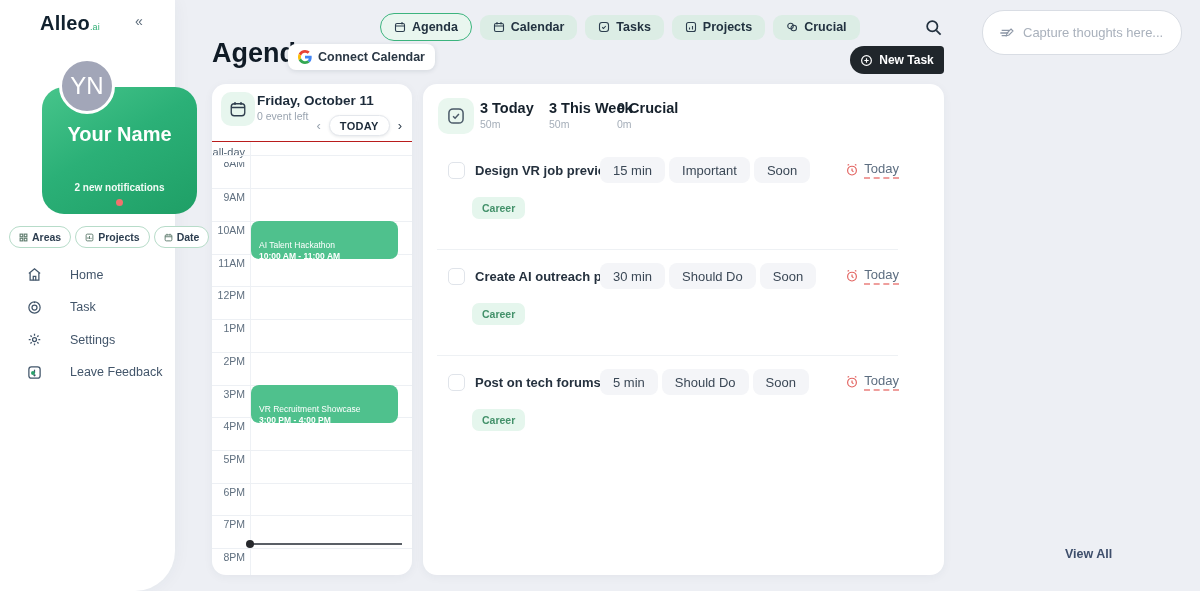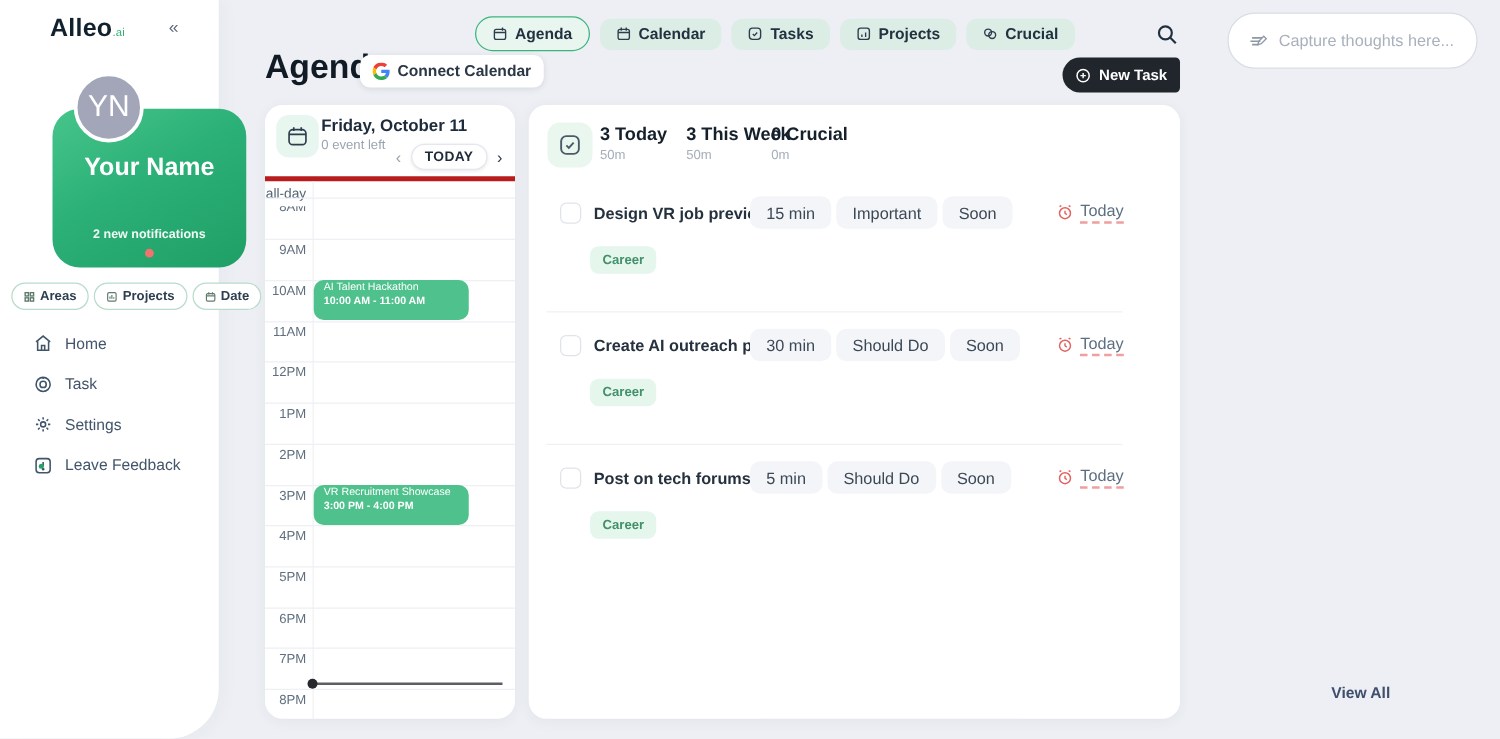--- a/index.html
+++ b/index.html
@@ -21,21 +21,21 @@
   .profile-name { position:absolute; left:0; right:0; top:36px; text-align:center; color:#fff; font-size:20px; font-weight:800; }
   .notif-row { position:absolute; left:0; right:0; top:95px; display:flex; align-items:center; justify-content:flex-end; gap:6px;flex-direction:column; }
   .notif-text { color:#f2fbf6; font-size:10px; font-weight:600; }
   .notif-dot { width:7px; height:7px; border-radius:50%; background:#f2726d; }
   .filters { position:absolute; left:9px; top:226px; display:flex; gap:4px; }
   .filter-pill { display:inline-flex; align-items:center; gap:4px; height:22px; padding:0 9px;
                  border:1px solid #b7dcc9; border-radius:999px; background:#fff; font-size:10.5px;
                  font-weight:600; color:#2d3e50; cursor:pointer; }
   .filter-pill svg { stroke:#5f7c6e; }
   .menu { position:absolute; left:27px; top:266px; }
-  .menu-item { display:flex; align-items:center; gap:10px; height:17px; margin-bottom:15.5px; cursor:pointer; }
+  .menu-item { display:flex; align-items:center; gap:28px; height:17px; margin-bottom:15.5px; cursor:pointer; }
   .menu-item svg { stroke:#41556a; flex:none; }
   .menu-label { font-size:12.5px; font-weight:500; color:#42556a; white-space:nowrap; }
   .life-dot { position:absolute; left:4px; top:72px; width:4px; height:4px; border-radius:50%; background:#2aa06b; }
 
   
   .tabs { position:absolute; left:380px; top:13px; display:flex; align-items:center; gap:8px; }
   .tab { display:inline-flex; align-items:center; gap:6px; height:25px; padding:0 13px; border-radius:9px;
          background:#dcede5; color:#223240; font-size:12.5px; font-weight:600; cursor:pointer; }
   .tab svg { stroke:#2c3e4e; }
   .tab.active { height:28px; border-radius:999px; background:#e9f6ef; border:1.5px solid #3cb47e; }
@@ -64,28 +64,28 @@
                   display:flex; align-items:center; justify-content:center; }
   .cal-icon-box svg { stroke:#2f3e4e; }
   .cal-date { position:absolute; left:45px; top:9px; font-size:13.5px; font-weight:700; color:#1d2b3a; }
   .cal-sub  { position:absolute; left:45px; top:26px; font-size:10.5px; color:#9aa4b0; }
   .cal-nav { position:absolute; right:10px; top:31px; display:flex; align-items:center; gap:8px; }
   .nav-chev { font-size:13px; color:#98a2ae; cursor:pointer; line-height:20px; }
   .nav-chev.next { color:#2c3b4a; }
   .today-btn { height:21px; padding:0 10px; background:#fff; border:1px solid #e4e7ec; border-radius:999px;
                box-shadow:0 1px 3px rgba(20,40,60,.10); font-size:11px; font-weight:700; color:#1d2b3a;
                letter-spacing:.3px; cursor:pointer; }
-  .cal-grid { position:absolute; left:0; top:57px; width:200px; height:434px; border-top:4px solid #b91c1c; }
+  .cal-grid { position:absolute; left:0; top:57px; width:200px; height:434px; border-top:1px solid #b91c1c; }
   .vline { position:absolute; left:38px; top:0; bottom:0; width:1px; background:#eef1f5; }
   .hline { position:absolute; left:0; width:200px; height:1px; background:#edf0f4; }
   .hour-lbl { position:absolute; width:33px; text-align:right; font-size:10.5px; color:#5f6f7f; }
   .allday-lbl { position:absolute; right:167px; width:33px; top:4px; text-align:right; font-size:11px; color:#55markdown; color:#55onyx; color:#556676; }
   .hour-lbl.clipped { clip-path:inset(42% 0 0 0); }
-  .event { position:absolute; left:39px; width:124px; height:32px; background:#4fc18d; border-radius:8px;
-           padding:0 8px; color:#fff; cursor:pointer; overflow:hidden; }
+  .event { position:absolute; left:39px; width:147px; height:32px; background:#4fc18d; border-radius:8px;
+           padding:19px 8px; color:#fff; cursor:pointer; overflow:hidden; }
   .event .ev-title { font-size:8.5px; line-height:11px; }
   .event .ev-time  { font-size:8.5px; line-height:11px; font-weight:700; }
   .now-line { position:absolute; left:38px; width:152px; height:2px; background:#5a5f66; }
   .now-dot  { position:absolute; left:34px; width:8px; height:8px; margin-top:-3px; border-radius:50%; background:#26282c; }
 
   
   .tasks-panel { position:absolute; left:423px; top:84px; width:521px; height:491px; background:#fff;
                  border-radius:14px; box-shadow:0 2px 10px rgba(30,50,70,.05); }
   .stats-icon { position:absolute; left:15px; top:14px; width:36px; height:36px; border-radius:10px; background:#e9f7ef;
                 display:flex; align-items:center; justify-content:center; }

